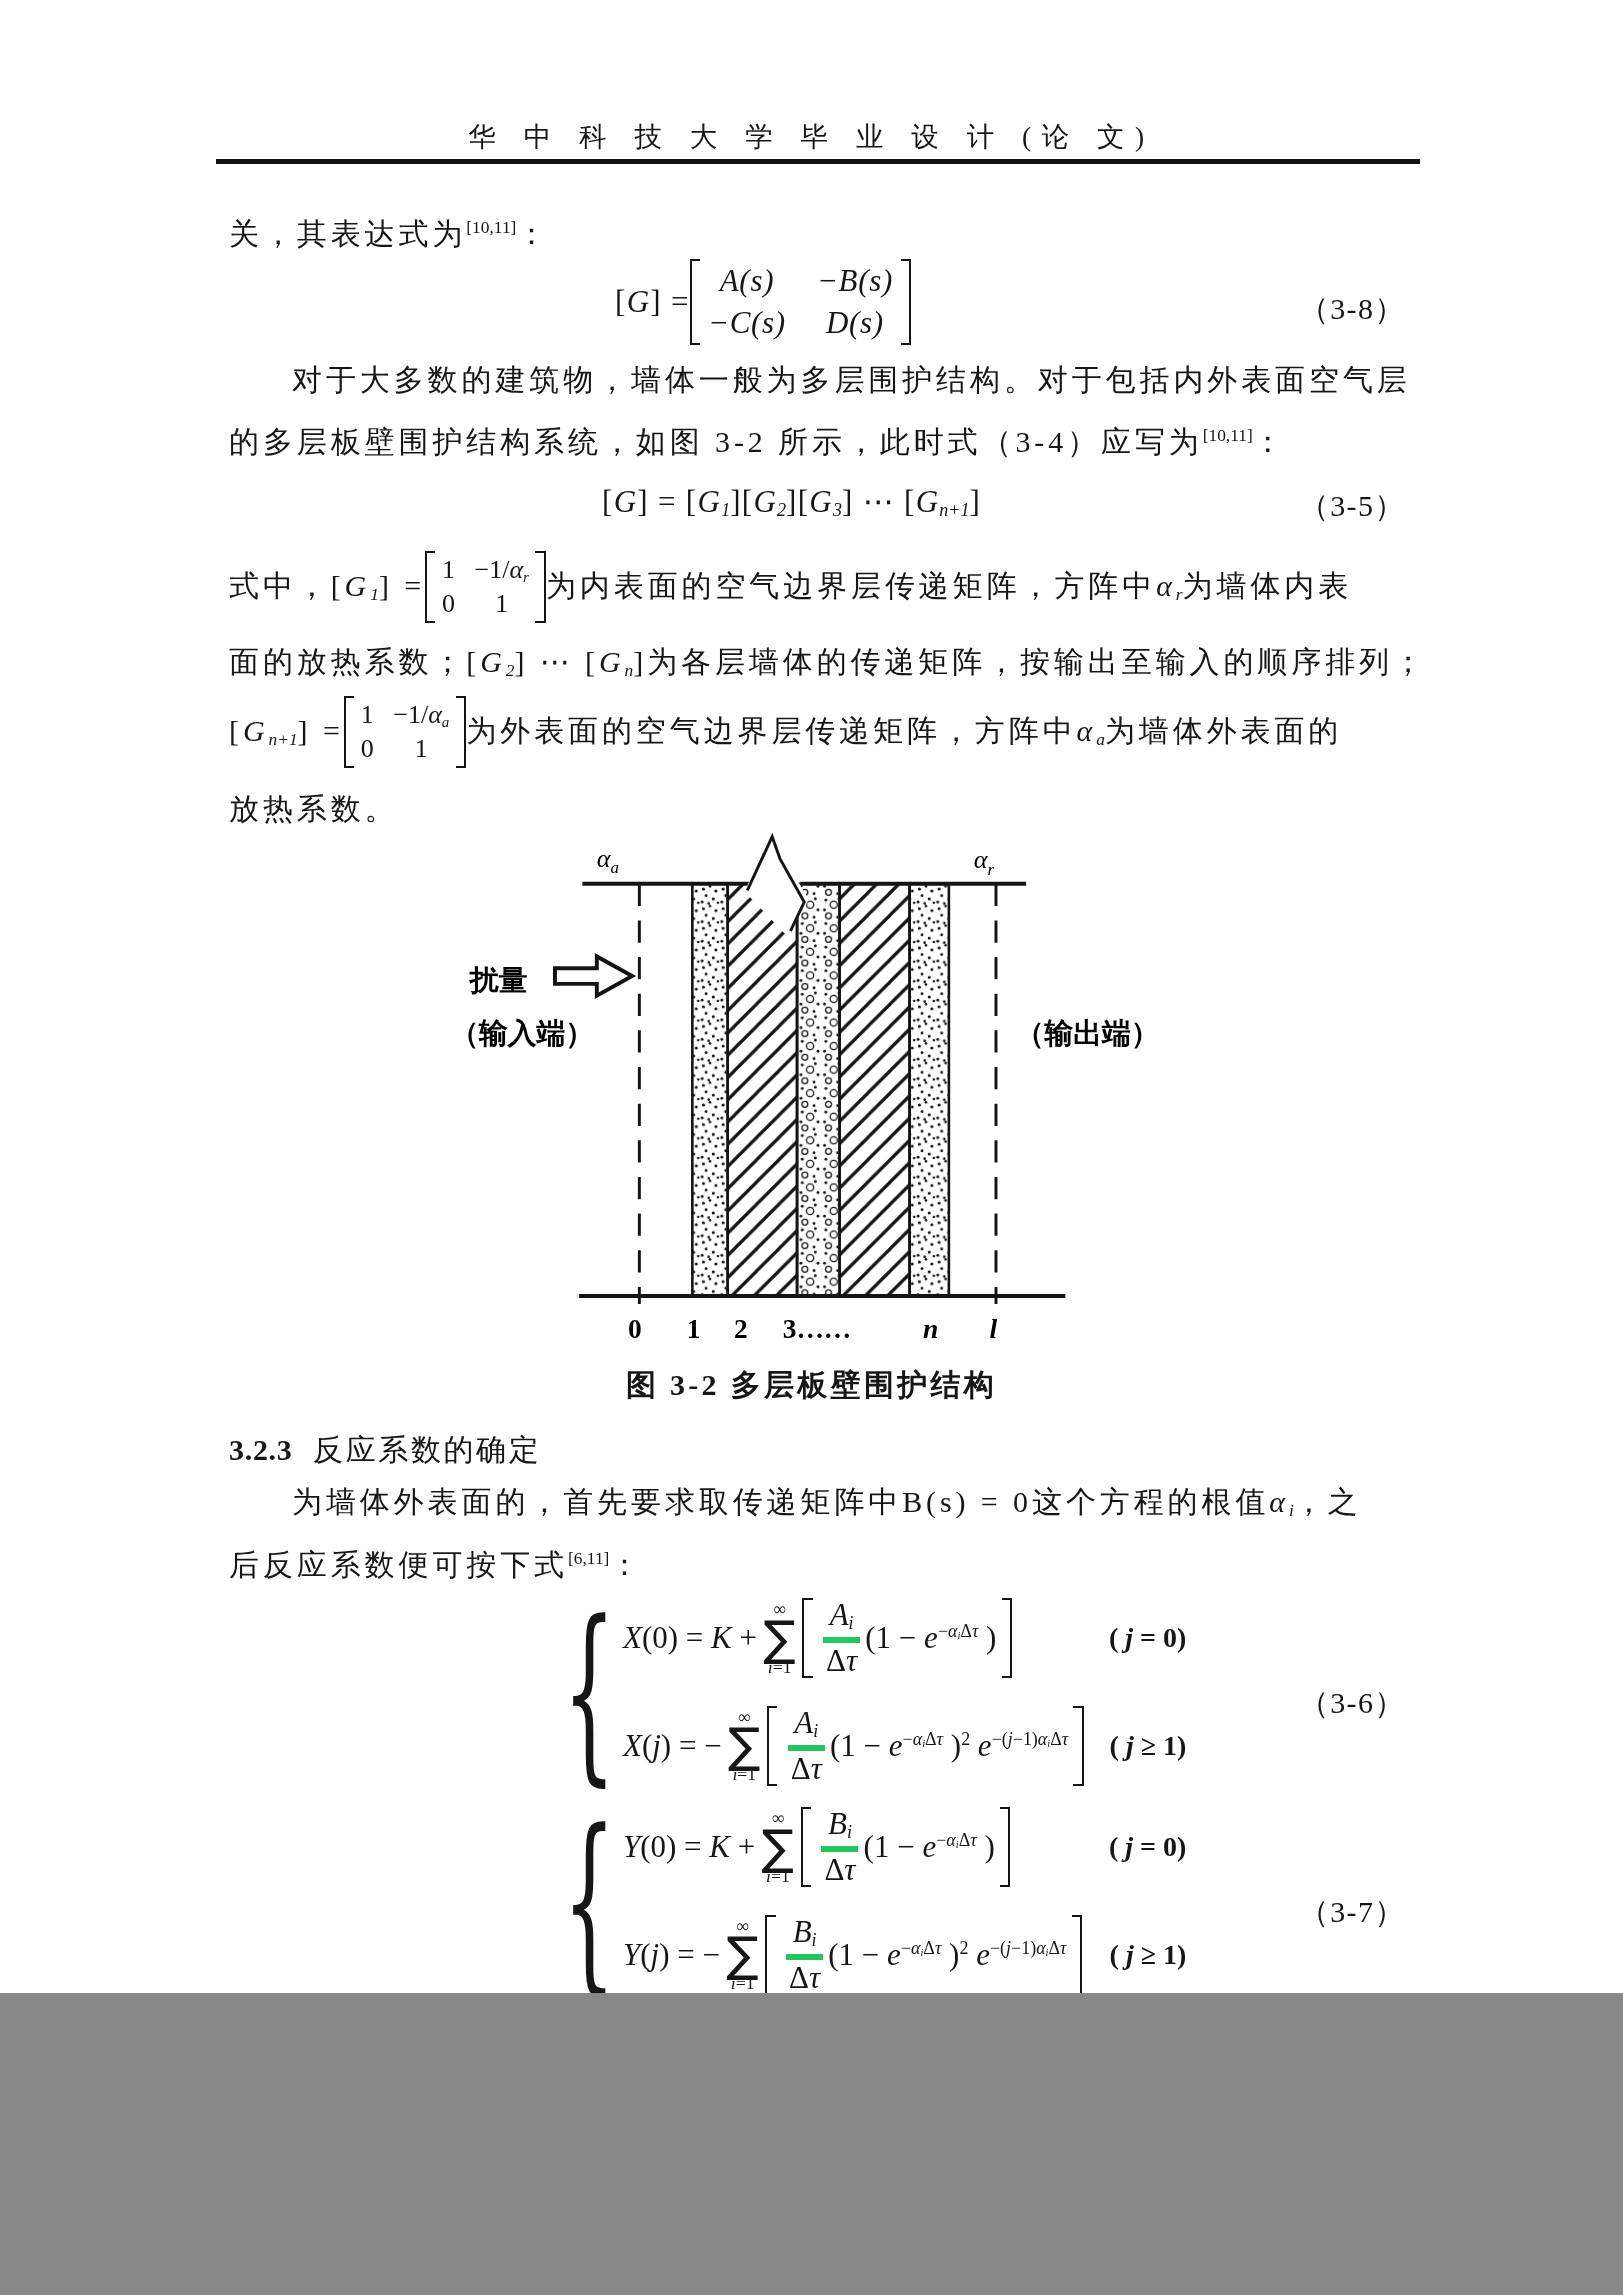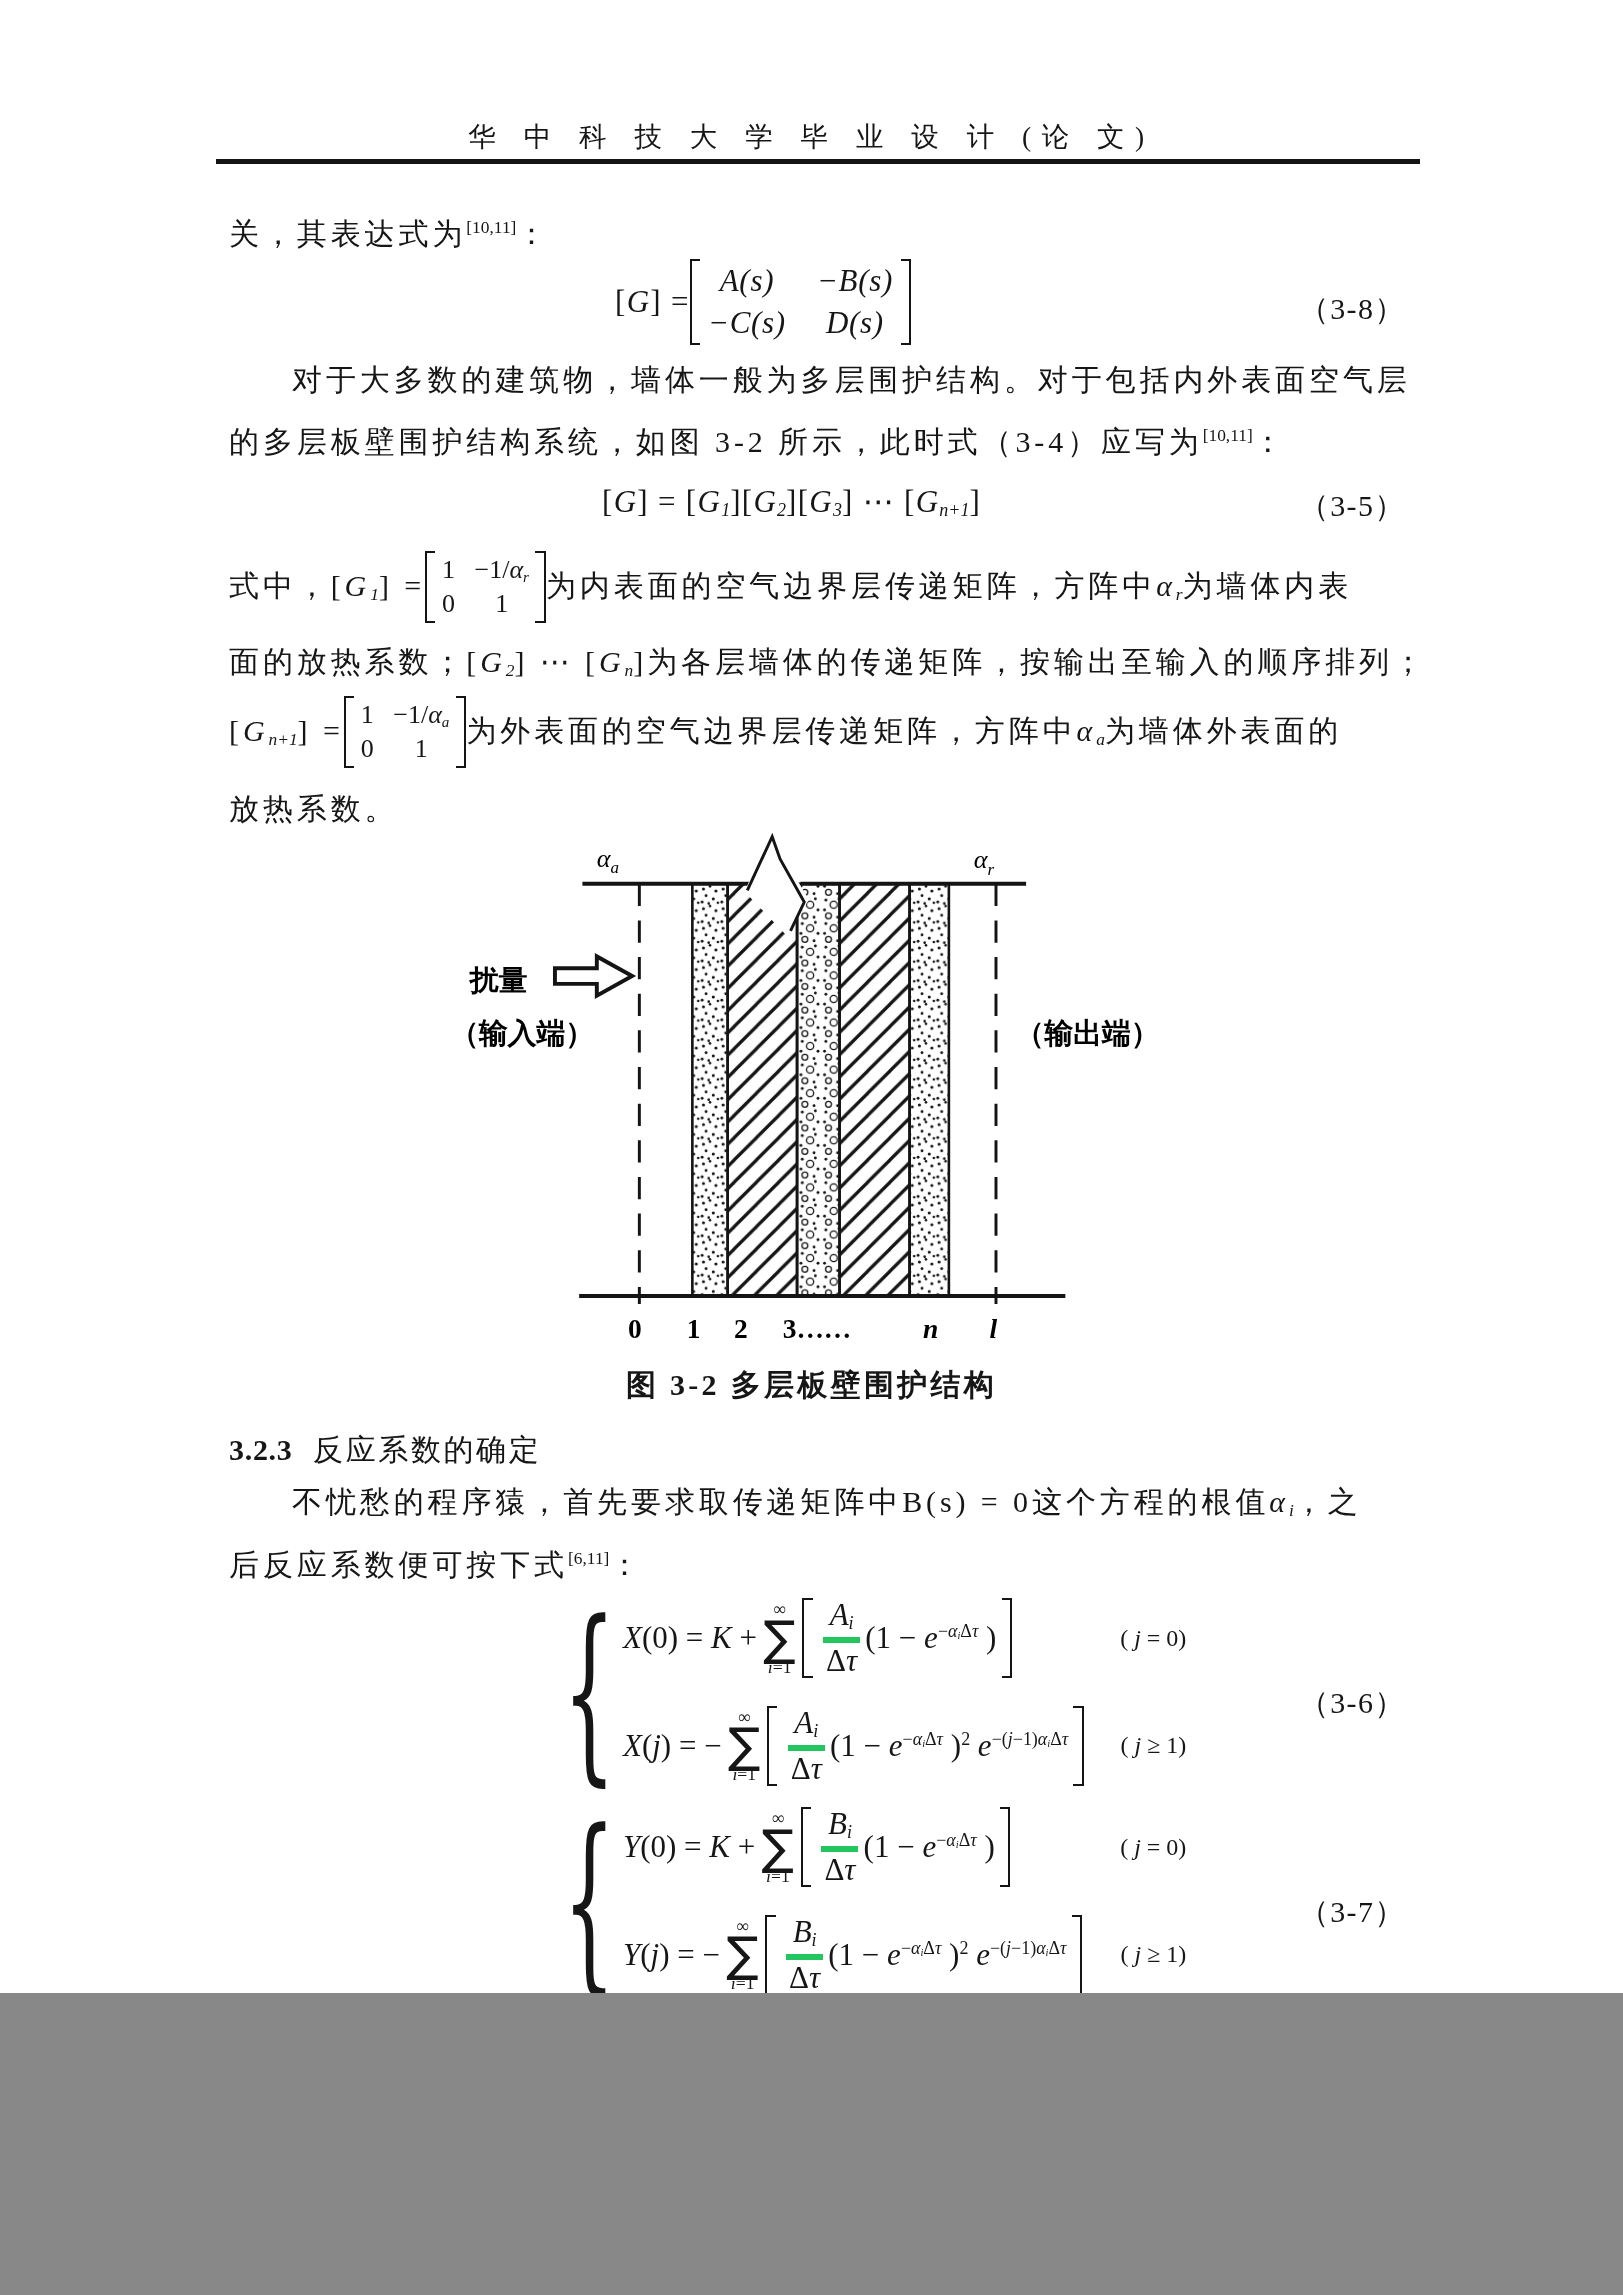--- a/index.html
+++ b/index.html
@@ -37,21 +37,21 @@
   .sum .lim{font-size:17.7px;}
   .sum .sg{font-size:48px;font-family:"DejaVu Sans","Liberation Sans",sans-serif;line-height:.85;}
   .frac{display:inline-flex;flex-direction:column;align-items:center;margin:0 5.2px;line-height:1.1;}
   .frac .fn{padding:0 6.5px 2.6px 6.5px;border-bottom:6px solid #22c55e;}
   .frac .fd{padding-top:1.3px;}
   .eqsys{display:flex;align-items:center;}
   .curly{font-family:"DejaVu Serif",serif;font-size:98px;font-weight:300;line-height:1;
          transform:scaleY(1.95) scaleX(.85);transform-origin:center;margin-right:2.6px;}
   .rows{display:flex;flex-direction:column;row-gap:27.5px;width:566px;}
   .eqrow{display:flex;align-items:center;font-size:31px;}
-  .cond{margin-left:auto;padding-right:2.6px;font-size:24px;}
+  .cond{margin-left:auto;padding-right:2.6px;font-size:28px;font-weight:bold;}
   
   .cap{left:0;right:0;text-align:center;font-weight:bold;font-size:30px;letter-spacing:3.3px;}
   .h3{font-size:30px;letter-spacing:2.6px;}
   .h3 .num{font-weight:bold;letter-spacing:0.7px;}
   .pgnum{left:0;right:0;text-align:center;font-size:25px;}
   .wm{font-family:"Liberation Sans","DejaVu Sans",sans-serif;font-size:14px;color:#c2410c;letter-spacing:0.7px;}
   
   .f-i{font-style:italic;font-size:40px;font-family:"Liberation Serif",serif;}
   .f-sub{font-size:26px;font-style:italic;}
   .f-b{font-weight:bold;font-size:44px;font-family:"Liberation Serif",serif;}
@@ -177,21 +177,21 @@
     <text class="f-n" x="838" y="782" text-anchor="middle" font-style="italic" font-weight="bold">l</text>
   </svg>
 
   <div class="abs cap" style="top:1365px;">图 3-2  多层板壁围护结构</div>
 
   <div class="abs h3" style="top:1430px;left:229px;">
     <span class="num">3.2.3</span>
     <span style="margin-left:10.5px;">反应系数的确定</span>
   </div>
 
-  <div class="abs bl" style="top:1483px;left:292px;"><span class="tk-t">不忧愁的程序猿，首先要求取传递矩阵中B(s) = 0这个方程的根值</span><span class="tk-i">α</span><span class="tk-sub">i</span><span class="tk-t">，之</span></div>
+  <div class="abs bl" style="top:1483px;left:292px;"><span class="tk-t">为墙体外表面的，首先要求取传递矩阵中B(s) = 0这个方程的根值</span><span class="tk-i">α</span><span class="tk-sub">i</span><span class="tk-t">，之</span></div>
   <div class="abs bl" style="top:1546px;left:229px;"><span class="tk-t">后反应系数便可按下式</span><span class="tk-sup">[6,11]</span><span class="tk-t">：</span></div>
 
   <div class="abs eqsys" style="top:1598px;left:558px;">
     <span class="curly">{</span>
     <div class="rows">
       <div class="eqrow">
         <span class="toks"><span class="tk-i">X</span><span class="tk-t">(0) = </span><span class="tk-i">K</span><span class="tk-t"> +</span></span>
         <span class="sum">
           <span class="lim">∞</span>
           <span class="sg">∑</span>

